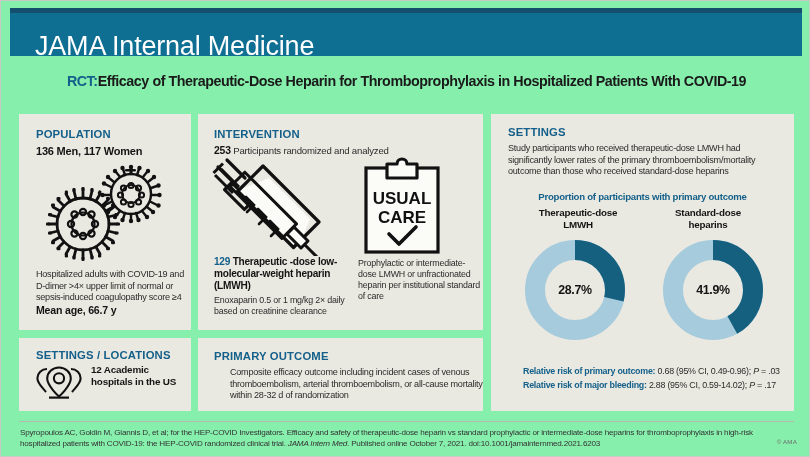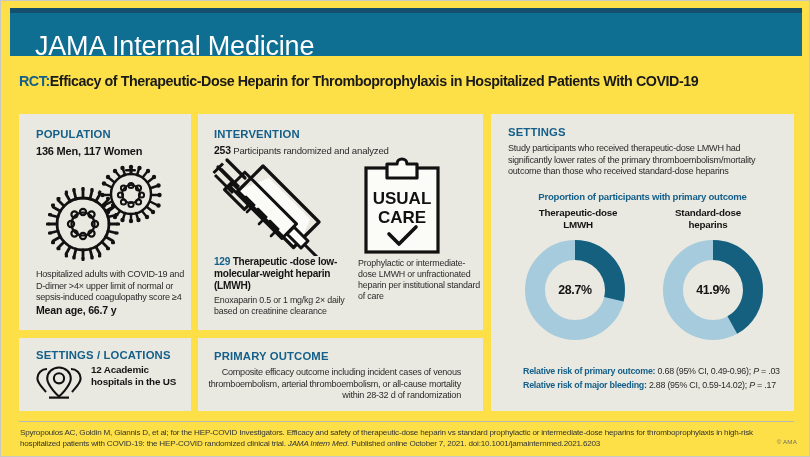--- a/index.html
+++ b/index.html
@@ -5,21 +5,21 @@
   * { box-sizing: border-box; margin: 0; padding: 0; }
   html, body {
     width: 810px; height: 457px;
     font-family: "Liberation Sans", sans-serif;
     background: #ffffff;
     overflow: hidden;
   }
   #page {
     position: relative;
     width: 810px; height: 457px;
-    background: #fde047;
+    background: #86efac;
     border: 1px solid #c8c8c4;
   }
 
   
   #header-strip {
     position: absolute; left: 9px; top: 7px;
     width: 792px; height: 5px;
     background: #14506e;
   }
   #header-bar {
@@ -38,20 +38,21 @@
   #subtitle-wrap {
     position: absolute; left: 18px; top: 72px;
     width: 775px;
   }
   #subtitle-line {
     font-size: 14.3px;
     font-weight: bold;
     color: #1a1a1a;
     letter-spacing: -0.45px;
     white-space: nowrap;
+    text-align: center;
   }
   .rct-tag { color: #14608a; }
 
   
   .card {
     position: absolute;
     background: #eae9e1;
   }
   #card-population  { left: 18px;  top: 113px; width: 172px; height: 216px; }
   #card-settings    { left: 18px;  top: 337px; width: 172px; height: 73px;  }
@@ -112,21 +113,21 @@
     font-size: 10.1px; font-weight: bold; color: #141414;
     line-height: 12.2px; letter-spacing: -0.25px;
   }
   .drug-desc {
     font-size: 8.9px; color: #2b2b2b;
     line-height: 11.1px; letter-spacing: -0.2px; margin-top: 2px;
   }
 
   
   #out-head { position: absolute; left: 16px; top: 12px; }
-  #out-txt { position: absolute; left: 1px; top: 29px; width: 262px; text-align: right; }
+  #out-txt { position: absolute; left: 32px; top: 29px; width: 262px; }
 
   
   #find-head { position: absolute; left: 17px; top: 12px; }
   #find-txt { position: absolute; left: 17px; top: 29px; width: 275px; }
   #prop-label {
     position: absolute; left: 0; top: 77px; width: 303px;
     text-align: center;
     font-size: 9.6px; font-weight: bold; color: #14608a;
     letter-spacing: -0.25px;
   }

